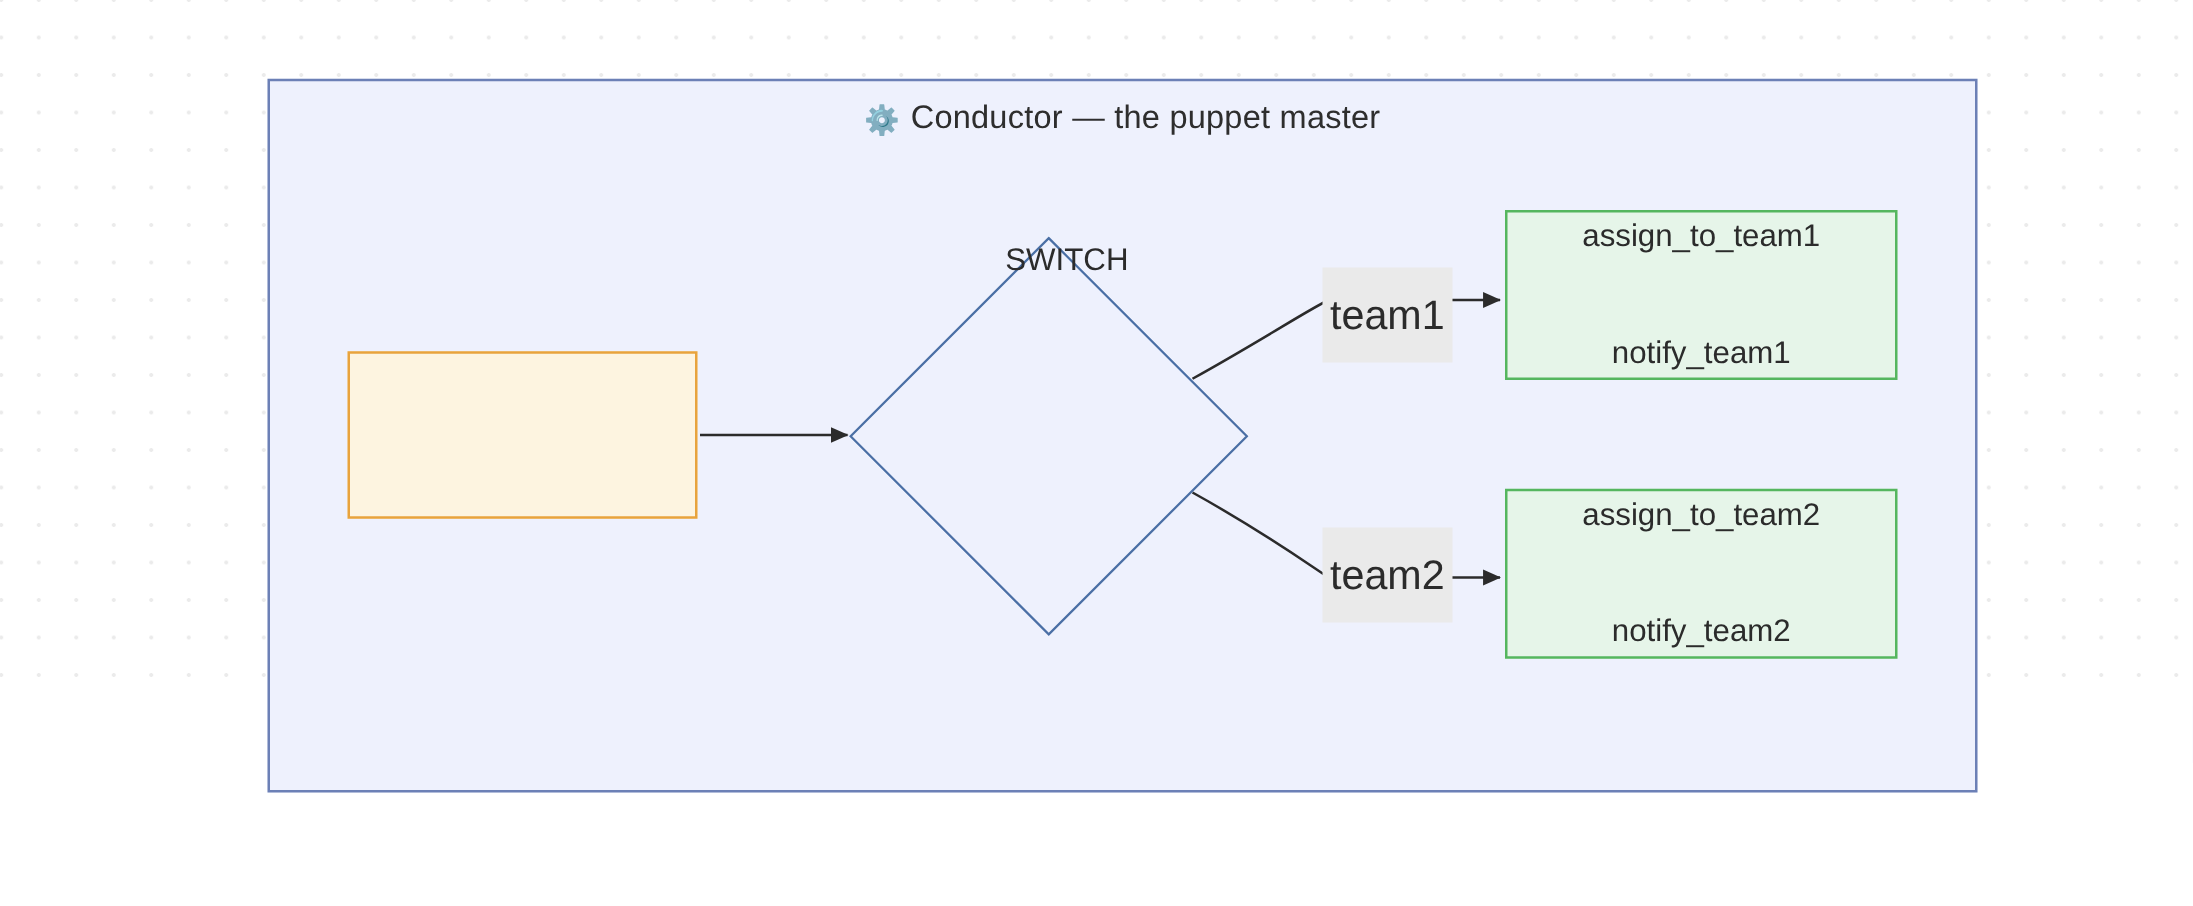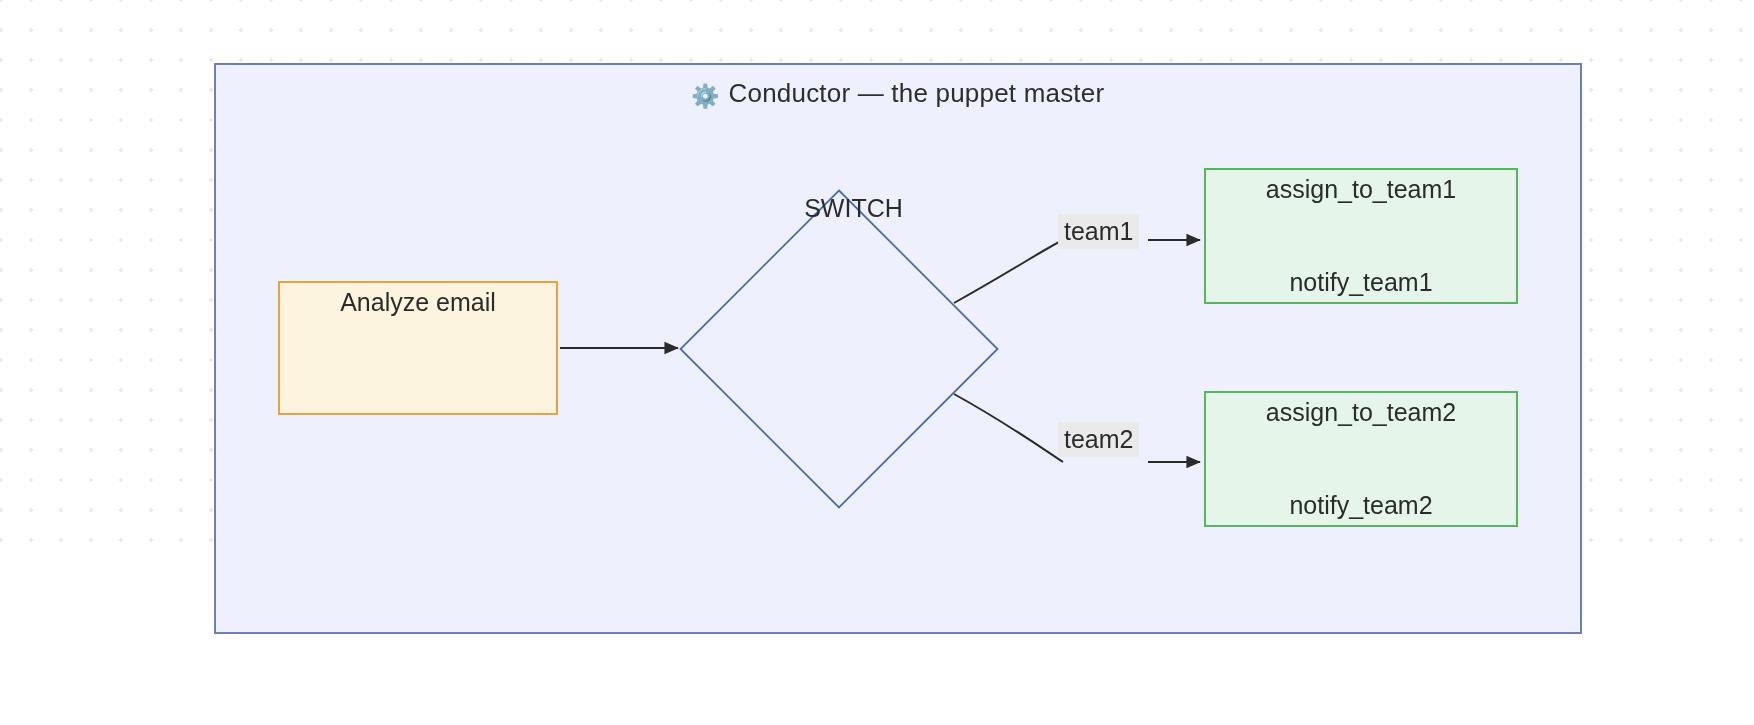--- a/index.html
+++ b/index.html
@@ -120,23 +120,23 @@
   .green-node .line2 { font-size: 25px; line-height: 1.58; }
 
   #node-team1 { left: 1204px; top: 168px; }
   #node-team2 { left: 1204px; top: 391px; }
 
   
   .edge-label {
     position: absolute;
     background: #eaeaea;
     color: #2b2b2b;
-    font-size: 25px;
+    font-size: 33px;
     line-height: 1.32;
-    padding: 1px 6px;
+    padding: 16px 6px;
     white-space: nowrap;
     box-sizing: border-box;
     text-align: right;
   }
   #edge-label-team1 { left: 1058px; top: 214px; }
   #edge-label-team2 { left: 1058px; top: 422px; }
 </style>
 </head>
 <body>
 
@@ -158,21 +158,20 @@
     <path d="M 560 348 L 678 348" fill="none" stroke="#2b2b2b" stroke-width="2" marker-end="url(#arrow)"></path>
 
     <path d="M 954 303 C 1010 272 1046 248 1063 240" fill="none" stroke="#2b2b2b" stroke-width="2"></path>
     <path d="M 1148 240 L 1200 240" fill="none" stroke="#2b2b2b" stroke-width="2" marker-end="url(#arrow)"></path>
 
     <path d="M 954 394 C 1010 425 1046 451 1063 462" fill="none" stroke="#2b2b2b" stroke-width="2"></path>
     <path d="M 1148 462 L 1200 462" fill="none" stroke="#2b2b2b" stroke-width="2" marker-end="url(#arrow)"></path>
   </svg>
 
   <div class="node" id="node-llm">
-    <div class="line2">Analyze email</div>
   </div>
 
   <div class="node" id="node-switch">
     <svg class="diamond-shape" viewBox="0 0 320 320" preserveAspectRatio="none">
       <polygon points="160,1.5 318.5,160 160,318.5 1.5,160" fill="#eef1fd" stroke="#4a6fa5" stroke-width="1.8"></polygon>
     </svg>
     <div class="diamond-text">
       <div class="line1">SWITCH</div>
     </div>
   </div>

